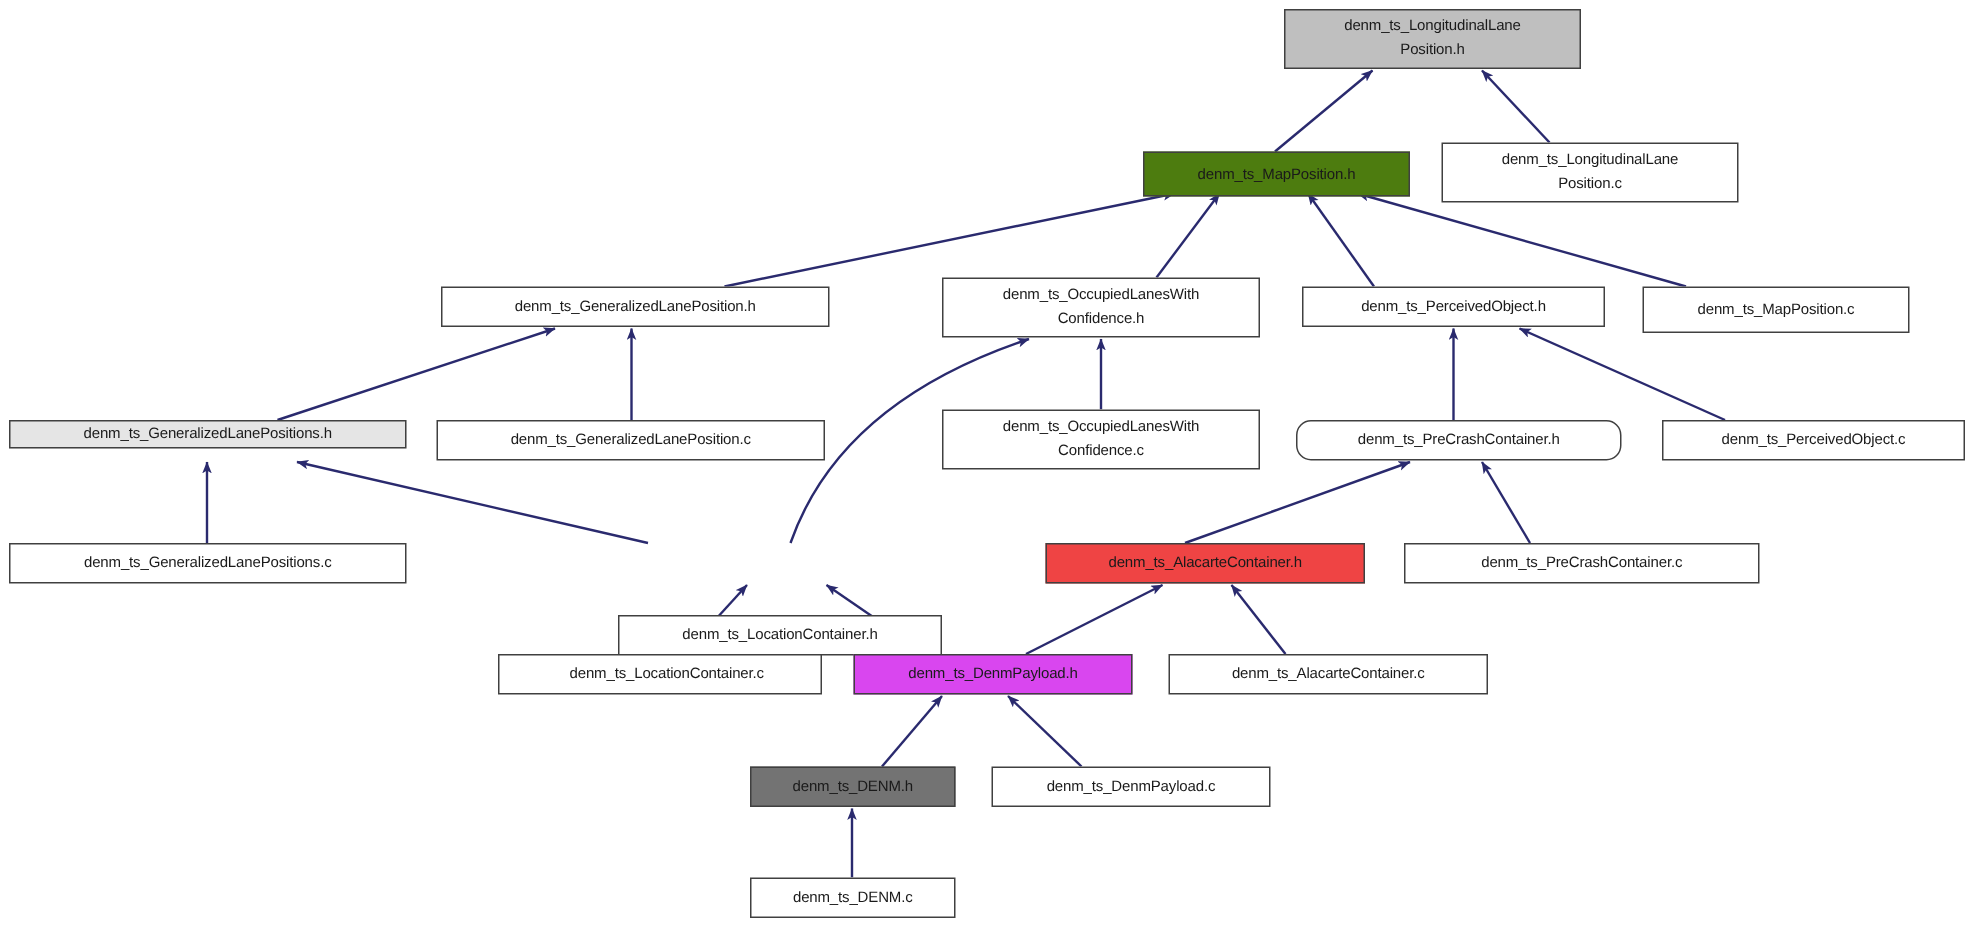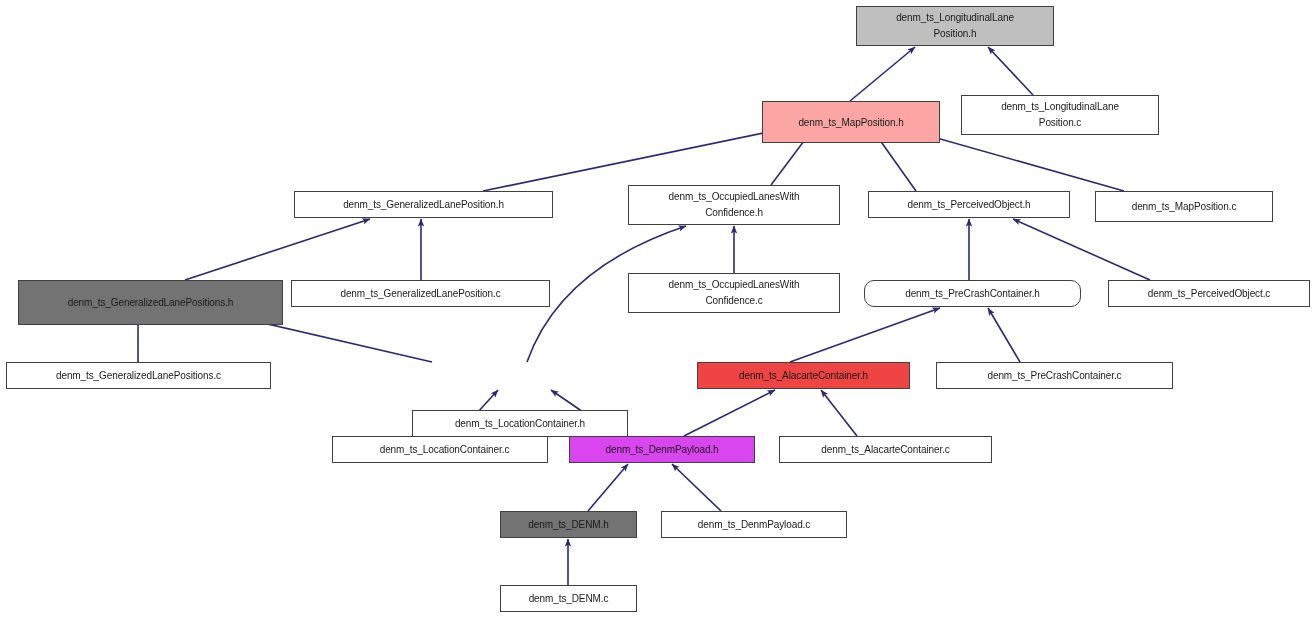--- a/index.html
+++ b/index.html
@@ -83,29 +83,29 @@
         <line x1="684" y1="436" x2="775" y2="390" fill="none" stroke="#2a2a6e" stroke-width="1.6" marker-end="url(#arrowhead)"></line>
         <line x1="857" y1="436" x2="821" y2="390" fill="none" stroke="#2a2a6e" stroke-width="1.6" marker-end="url(#arrowhead)"></line>
         <line x1="588" y1="511" x2="628" y2="464" fill="none" stroke="#2a2a6e" stroke-width="1.6" marker-end="url(#arrowhead)"></line>
         <line x1="721" y1="511" x2="672" y2="464" fill="none" stroke="#2a2a6e" stroke-width="1.6" marker-end="url(#arrowhead)"></line>
         <line x1="568" y1="585" x2="568" y2="539" fill="none" stroke="#2a2a6e" stroke-width="1.6" marker-end="url(#arrowhead)"></line>
       </g>
   </svg>
   <div id="nodes">
       <div class="node highlight tall" style="left: 856px; top: 6px; width: 198px; height: 40px; background: rgb(191, 191, 191); border-color: rgb(64, 64, 64);">denm_ts_LongitudinalLane
 Position.h</div>
-      <div class="node" style="left: 762px; top: 101px; width: 178px; height: 42px; background: #fca5a5; border-color: rgb(64, 64, 64);">denm_ts_MapPosition.h</div>
+      <div class="node" style="left: 762px; top: 101px; width: 178px; height: 30px; background: #4d7c0f; border-color: rgb(64, 64, 64);">denm_ts_MapPosition.h</div>
       <div class="node tall" style="left: 961px; top: 95px; width: 198px; height: 40px; background: rgb(255, 255, 255); border-color: rgb(64, 64, 64);">denm_ts_LongitudinalLane
 Position.c</div>
       <div class="node" style="left: 294px; top: 191px; width: 259px; height: 27px; background: rgb(255, 255, 255); border-color: rgb(64, 64, 64);">denm_ts_GeneralizedLanePosition.h</div>
       <div class="node tall" style="left: 628px; top: 185px; width: 212px; height: 40px; background: rgb(255, 255, 255); border-color: rgb(64, 64, 64);">denm_ts_OccupiedLanesWith
 Confidence.h</div>
       <div class="node" style="left: 868px; top: 191px; width: 202px; height: 27px; background: rgb(255, 255, 255); border-color: rgb(64, 64, 64);">denm_ts_PerceivedObject.h</div>
       <div class="node" style="left: 1095px; top: 191px; width: 178px; height: 31px; background: rgb(255, 255, 255); border-color: rgb(64, 64, 64);">denm_ts_MapPosition.c</div>
-      <div class="node" style="left: 6px; top: 280px; width: 265px; height: 45px; background: #737373; border-color: rgb(64, 64, 64); margin-left: 12px;">denm_ts_GeneralizedLanePositions.h</div>
+      <div class="node" style="left: 6px; top: 280px; width: 265px; height: 19px; background: #e5e5e5; border-color: rgb(64, 64, 64);">denm_ts_GeneralizedLanePositions.h</div>
       <div class="node" style="left: 291px; top: 280px; width: 259px; height: 27px; background: rgb(255, 255, 255); border-color: rgb(64, 64, 64);">denm_ts_GeneralizedLanePosition.c</div>
       <div class="node tall" style="left: 628px; top: 273px; width: 212px; height: 40px; background: rgb(255, 255, 255); border-color: rgb(64, 64, 64);">denm_ts_OccupiedLanesWith
 Confidence.c</div>
       <div class="node" style="left: 864px; top: 280px; width: 217px; height: 27px; background: rgb(255, 255, 255); border-color: rgb(64, 64, 64); border-radius: 10px;">denm_ts_PreCrashContainer.h</div>
       <div class="node" style="left: 1108px; top: 280px; width: 202px; height: 27px; background: rgb(255, 255, 255); border-color: rgb(64, 64, 64);">denm_ts_PerceivedObject.c</div>
       <div class="node" style="left: 6px; top: 362px; width: 265px; height: 27px; background: rgb(255, 255, 255); border-color: rgb(64, 64, 64);">denm_ts_GeneralizedLanePositions.c</div>
       <div class="node" style="left: 412px; top: 362px; width: 216px; height: 27px; background: rgb(255, 255, 255); border-color: rgb(64, 64, 64); margin-top: 48px;">denm_ts_LocationContainer.h</div>
       <div class="node" style="left: 697px; top: 362px; width: 213px; height: 27px; background: #ef4444; border-color: rgb(64, 64, 64);">denm_ts_AlacarteContainer.h</div>
       <div class="node" style="left: 936px; top: 362px; width: 237px; height: 27px; background: rgb(255, 255, 255); border-color: rgb(64, 64, 64);">denm_ts_PreCrashContainer.c</div>
       <div class="node" style="left: 332px; top: 436px; width: 216px; height: 27px; background: rgb(255, 255, 255); border-color: rgb(64, 64, 64); padding-left: 12px;">denm_ts_LocationContainer.c</div>

